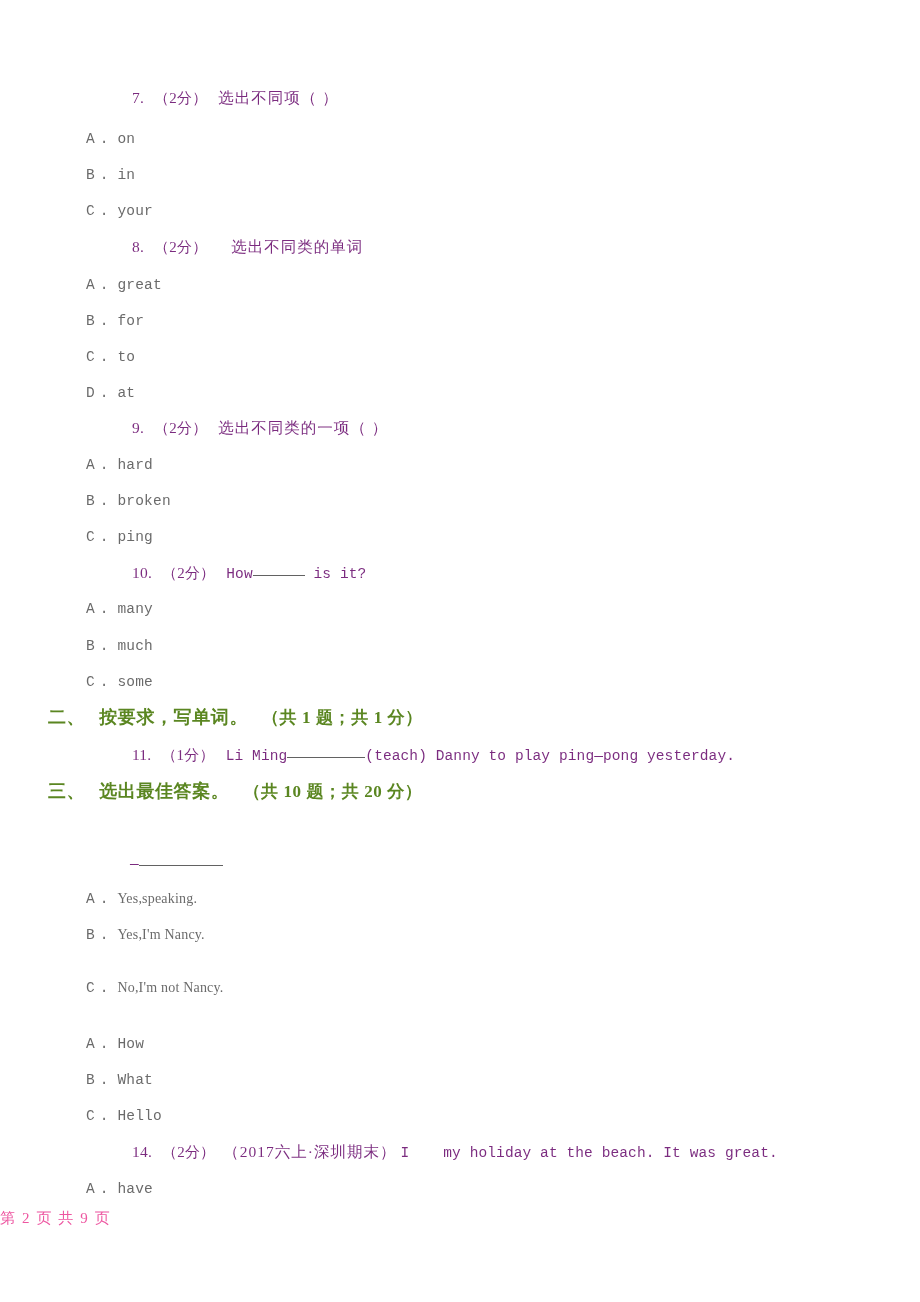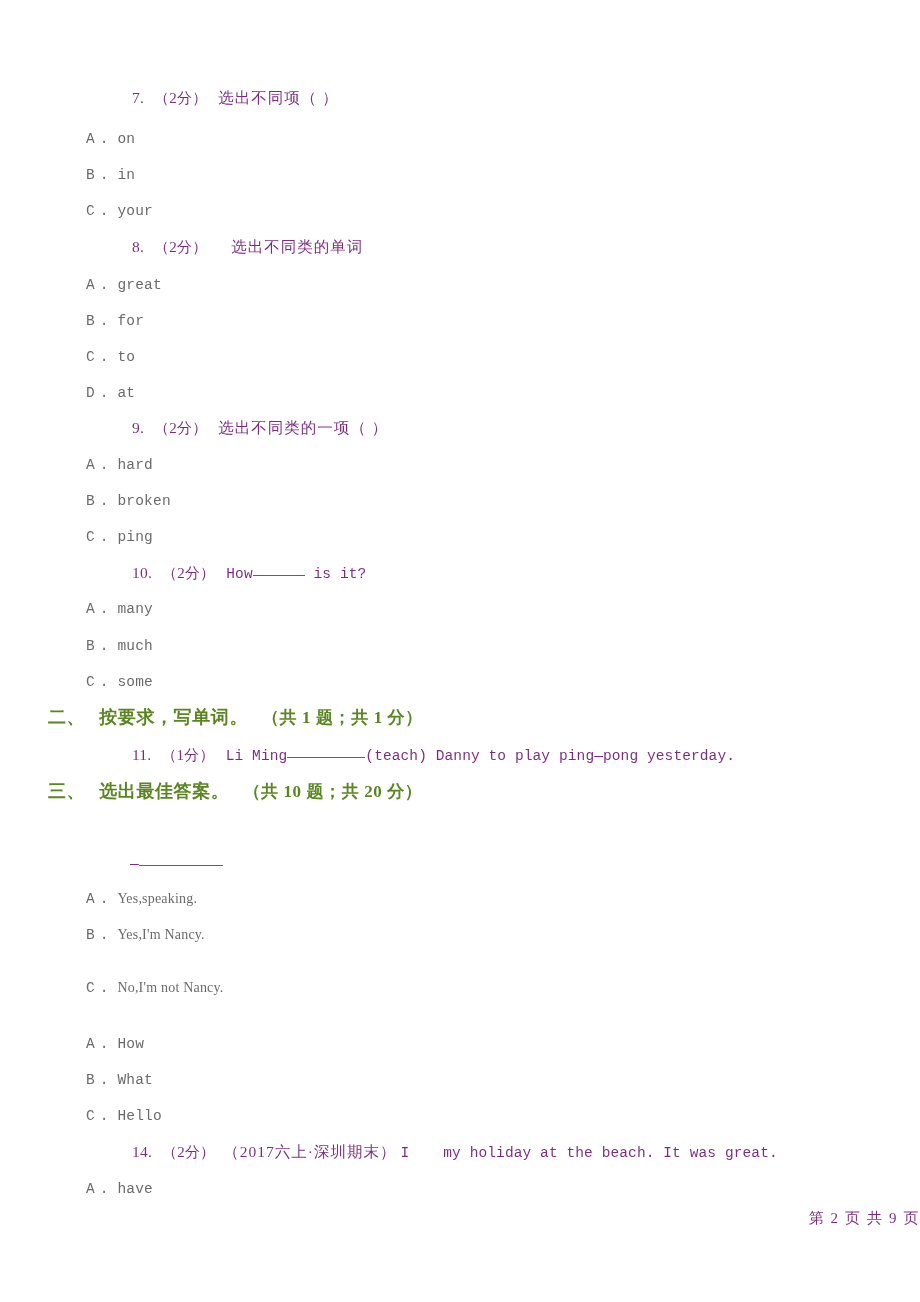--- a/index.html
+++ b/index.html
@@ -110,24 +110,24 @@
   .blank-w2 { width: 78px; }
   .blank-w3 { width: 84px; }
   .blank-w4 { width: 86px; }
 
   .gap-sm { display:inline-block; width: 34px; }
 
   .footer {
     position: absolute;
     left: 0;
     width: 920px;
-    text-align: right;
+    text-align: left;
     font-family: "Liberation Serif", "DejaVu Serif", serif;
     font-size: 15px;
-    color: #701a75;
+    color: #ec4899;
     letter-spacing: 1.6px;
   }
 
   
   .page { opacity: 0.92; }
 </style>
 </head>
 <body>
 
 <div class="page">

